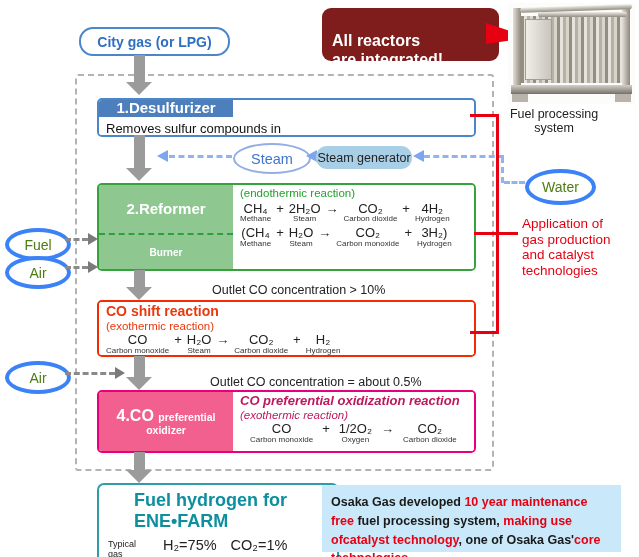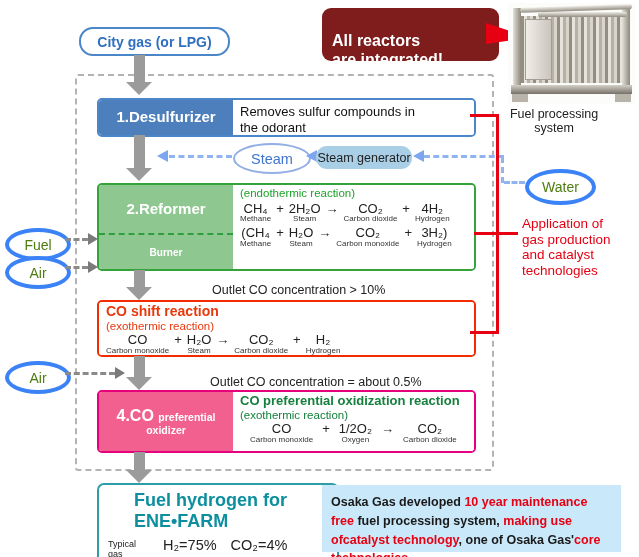--- a/index.html
+++ b/index.html
@@ -41,27 +41,27 @@
   .rx-cond{font-size:11.5px;line-height:1.1;}
 
   
   .eq{display:flex;align-items:flex-start;gap:5px;margin-top:2px;}
   .eq.wide{gap:9px;padding-left:10px;}
   .term{display:flex;flex-direction:column;align-items:center;}
   .f{font-size:13px;color:#222;line-height:1.05;white-space:nowrap;}
   .fl{font-size:8px;color:#333;line-height:1.1;white-space:nowrap;}
 
   
-  .s1{border-color:#4a86c8;} .s1 .stage-label{background:#4d7fbd;font-size:15px;}
+  .s1{border-color:#4a86c8;flex-direction:column;} .s1 .stage-label{background:#4d7fbd;font-size:15px;}
   .s2{border-color:#33a33a;} .s2 .stage-label{background:#8fc791;padding:0;}
   .s2 .rx-title,.s2 .rx-cond{color:#1fa32a;}
   .s3{border-color:#f22b00;} .s3 .stage-label{background:#ffb400;font-size:15px;}
   .s3 .rx-title,.s3 .rx-cond{color:#e8390d;}
   .s4{border-color:#e6007e;} .s4 .stage-label{background:#f2608f;}
-  .s4 .rx-title,.s4 .rx-cond{color:#15803d;}
+  .s4 .rx-title,.s4 .rx-cond{color:#be185d;font-style:italic;}
   .s4 .rx-title{font-size:13px;}
 
   .reformer-top{height:48px;display:flex;align-items:center;justify-content:center;font-size:15px;width:100%;}
   .reformer-div{width:100%;border-top:2px dashed #2f9e3f;}
   .reformer-bottom{flex:1;display:flex;align-items:center;justify-content:center;font-size:10px;width:100%;}
 
   .desc-text{font-size:13px;color:#111;line-height:1.2;padding-top:2px;}
 
   .outlet-note{font-size:12.5px;color:#222;white-space:nowrap;}
 
@@ -344,21 +344,21 @@
 technologies</div>
 
   <div class="abs output-box" style="left:97px;top:483px;width:221px;height:70px;">
     <div class="output-title">Fuel hydrogen for ENE•FARM</div>
     <div class="comp-row">
       <div class="comp-label pre">Typical
 gas
 composition</div>
       <div class="comp-grid">
         <span>H₂=75%</span>
-        <span>CO₂=4%</span>
+        <span>CO₂=1%</span>
         <span>N₂=3%</span>
         <span>CH₄=2%</span>
       </div>
     </div>
   </div>
 
   <div class="abs footer-note" style="left:322px;top:485px;width:299px;height:67px;box-sizing:border-box;">
     <span>Osaka Gas developed </span><span class="seg-red">10 year maintenance free </span><span>fuel processing system, </span><span class="seg-red">making use ofcatalyst technology</span><span>, one of Osaka Gas'</span><span class="seg-red">core technologies.</span>
   </div>
 

